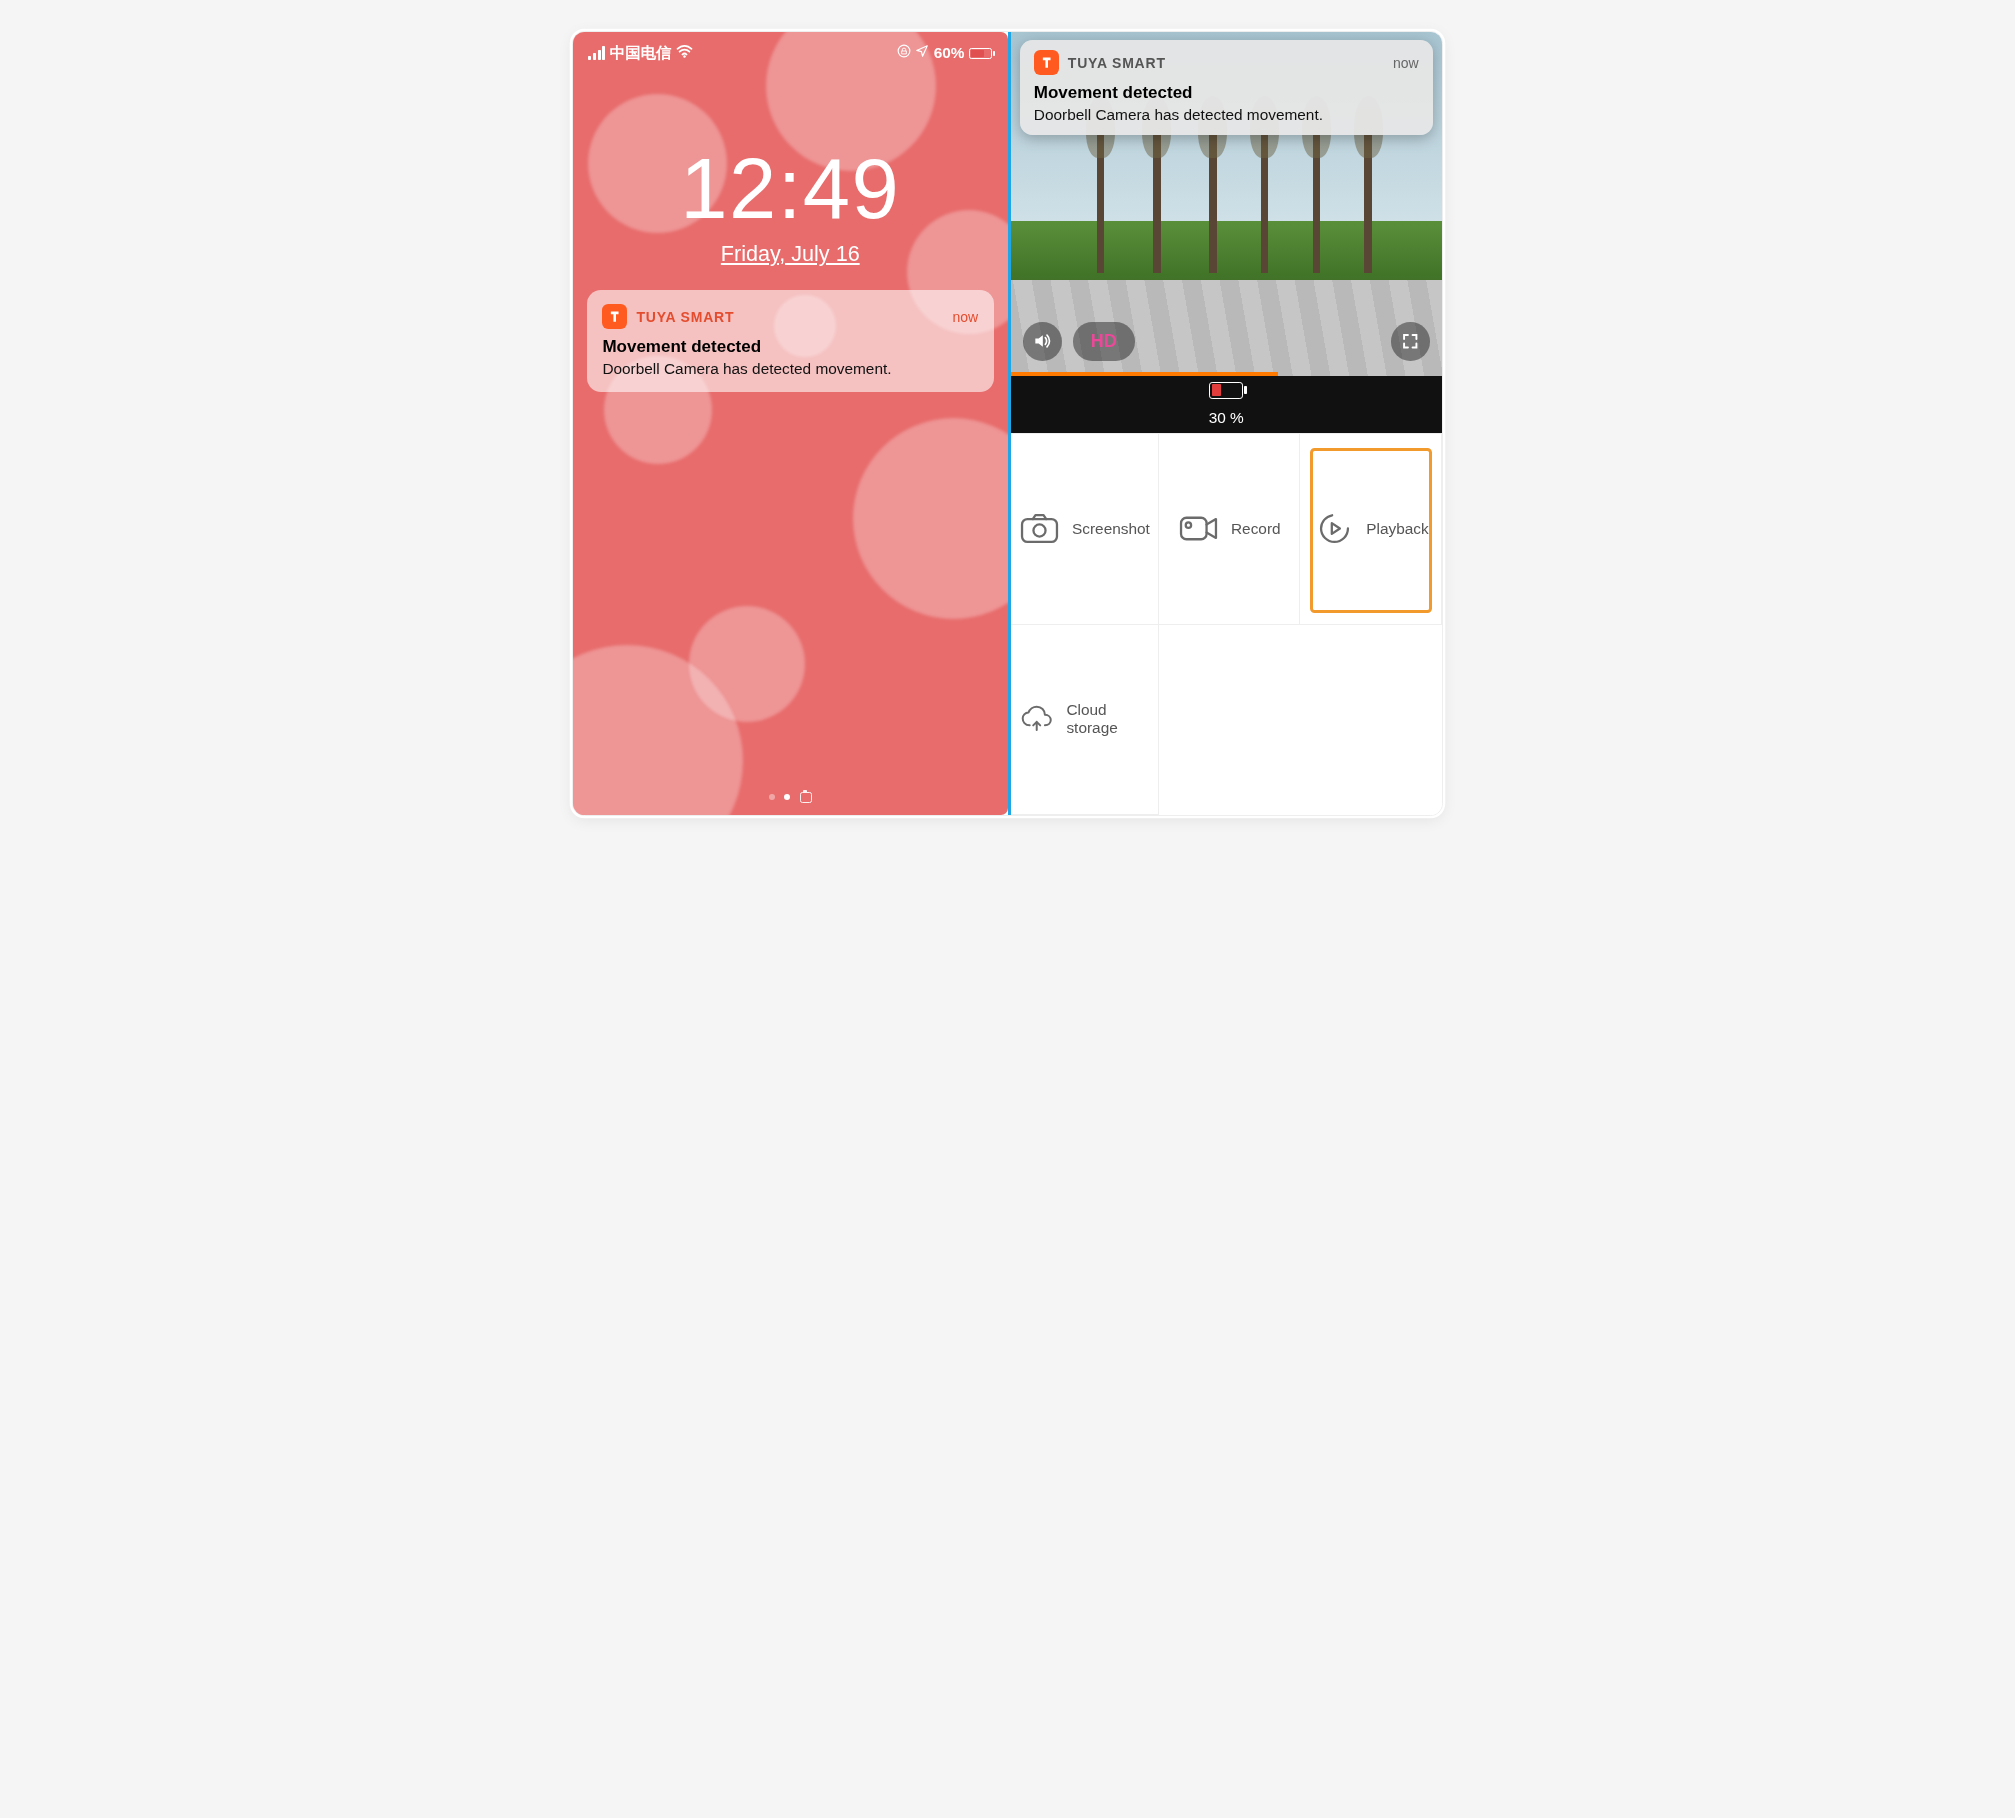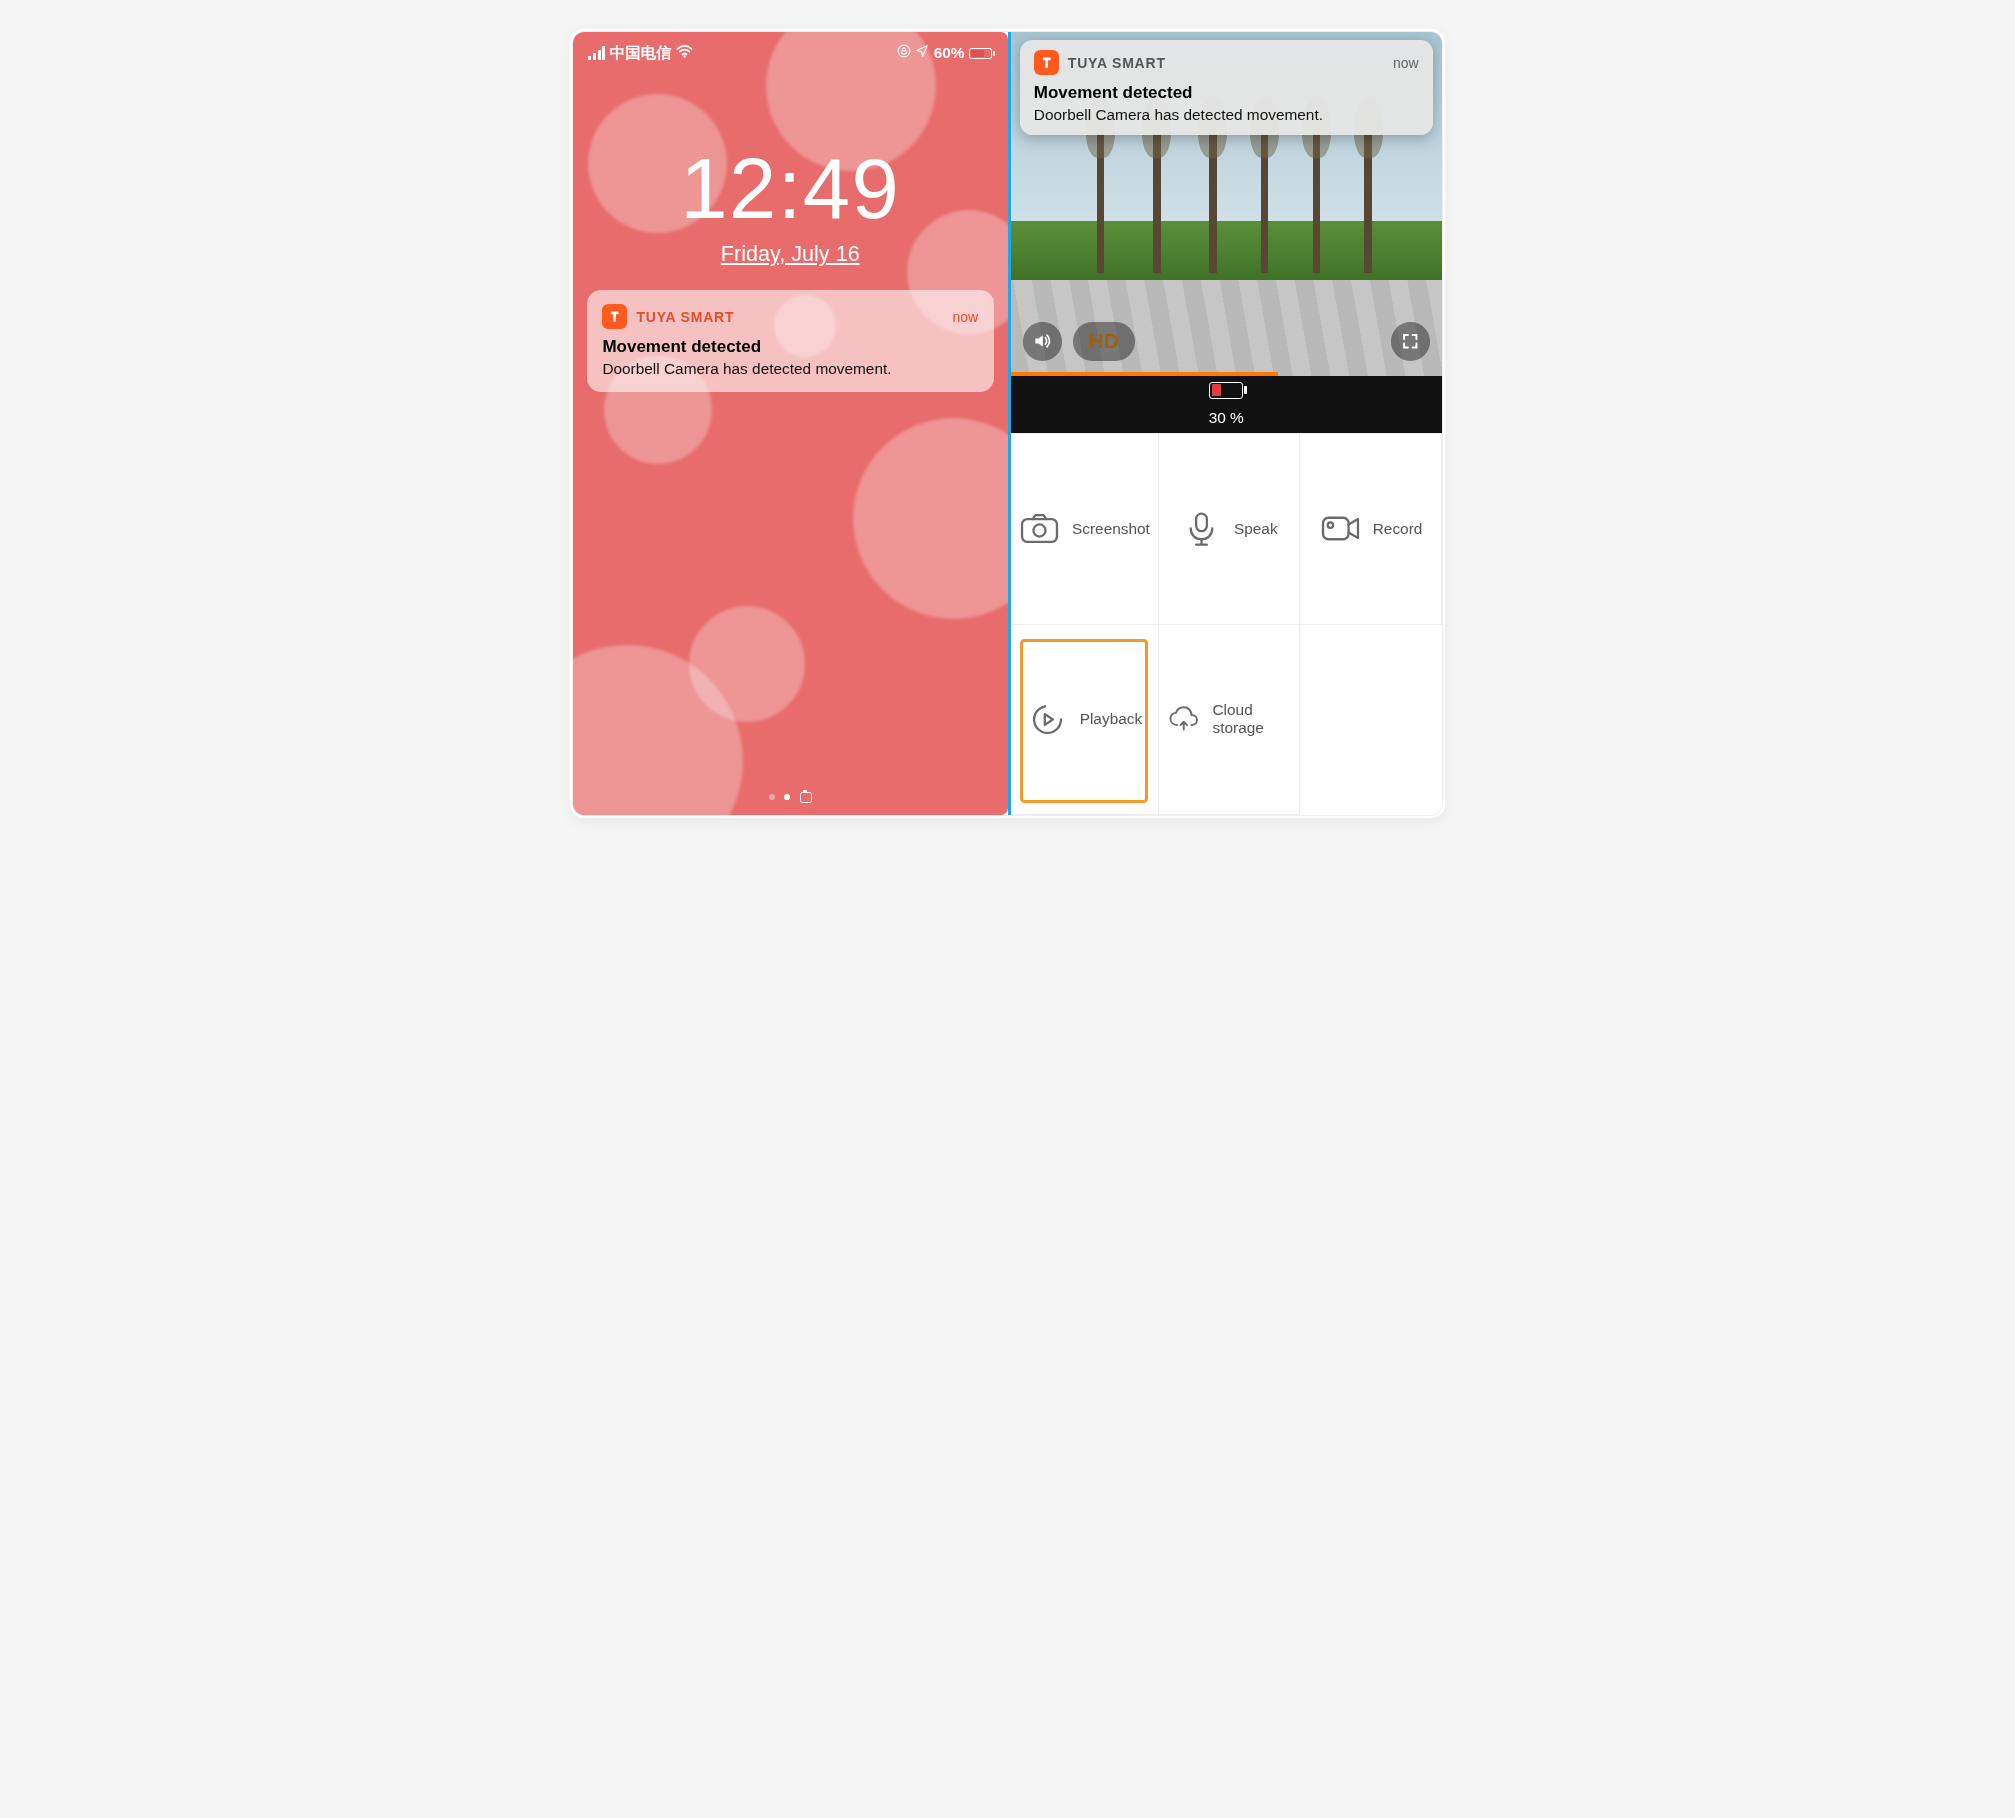--- a/index.html
+++ b/index.html
@@ -121,21 +121,21 @@
   }
   .sky{position:absolute;inset:0;background:linear-gradient(to bottom,#a8c5d2 0%,#cfe0e7 55%,#cfd9dc 55%,#d4dbde 100%);}
   .grass{position:absolute;left:0;right:0;top:55%;height:18%;background:linear-gradient(to bottom,#5a8f3a,#3f7026);}
   .pave{position:absolute;left:0;right:0;top:72%;bottom:0;background:repeating-linear-gradient(80deg,#b9b9b9 0 18.5px,#c6c6c6 18.5px 37px);}
   .tree{position:absolute;top:30%;width:7.7px;height:40%;background:#5a4634;}
   .tree::before{content:'';position:absolute;top:-39px;left:-10.8px;width:29px;height:62px;background:rgba(110,100,70,0.5);border-radius:50% 50% 40% 40%;}
   .t1{left:20%;}.t2{left:33%;}.t3{left:46%;}.t4{left:58%;}.t5{left:70%;}.t6{left:82%;}
   .video .prog{position:absolute;left:0;bottom:0;height:3.9px;background:#ff7a00;width:62%;}
   .vctrl{position:absolute;bottom:15.4px;left:12.4px;display:flex;gap:10.8px;align-items:center;}
   .roundbtn{width:39px;height:39px;border-radius:19.3px;background:rgba(0,0,0,0.4);display:flex;align-items:center;justify-content:center;color:#fff;font-weight:700;}
-  .hdbtn{width:62px;height:39px;border-radius:19.3px;background:rgba(0,0,0,0.4);display:flex;align-items:center;justify-content:center;color:#a16207;font-weight:600;font-size:21px;}
+  .hdbtn{width:62px;height:39px;border-radius:19.3px;background:rgba(0,0,0,0.4);display:flex;align-items:center;justify-content:center;color:#ec4899;font-weight:600;font-size:18px;}
   .fsbtn{position:absolute;bottom:15.4px;right:12.4px;}
   .notif2{
     position:absolute;top:7.7px;left:9.3px;right:9.3px;
     background:rgba(230,230,230,0.95);
     border-radius:12.4px;
     padding:10.8px 14px;
     color:#000;
     box-shadow:0 3.1px 14px rgba(0,0,0,0.25);
   }
   .notif2 .app-name{color:#555;}
@@ -296,27 +296,20 @@
       <div class="cell">
         <svg viewBox="0 0 64 52">
             <rect x="6" y="12" width="52" height="34" rx="8" class="ico-stroke"></rect>
             <path d="M22 12l4-6h12l4 6" class="ico-stroke"></path>
             <circle cx="32" cy="29" r="9" class="ico-stroke"></circle>
           </svg>
         <span>Screenshot</span>
       </div>
       <div class="cell">
         <svg viewBox="0 0 64 52">
-            <rect x="24" y="4" width="16" height="26" rx="8" class="ico-stroke"></rect>
-            <path d="M16 26c0 10 7 16 16 16s16-6 16-16M32 42v8M24 50h16" class="ico-stroke"></path>
-          </svg>
-        <span>Speak</span>
-      </div>
-      <div class="cell">
-        <svg viewBox="0 0 64 52">
             <rect x="6" y="10" width="38" height="32" rx="8" class="ico-stroke"></rect>
             <path d="M44 20l14-8v28l-14-8" class="ico-stroke"></path>
             <circle cx="17" cy="21" r="4" class="ico-stroke"></circle>
           </svg>
         <span>Record</span>
       </div>
       <div class="cell highlight">
         <svg viewBox="0 0 64 52">
             <circle cx="32" cy="26" r="20" class="ico-stroke" stroke-dasharray="90 40"></circle>
             <path d="M28 18l12 8-12 8z" class="ico-stroke"></path>

